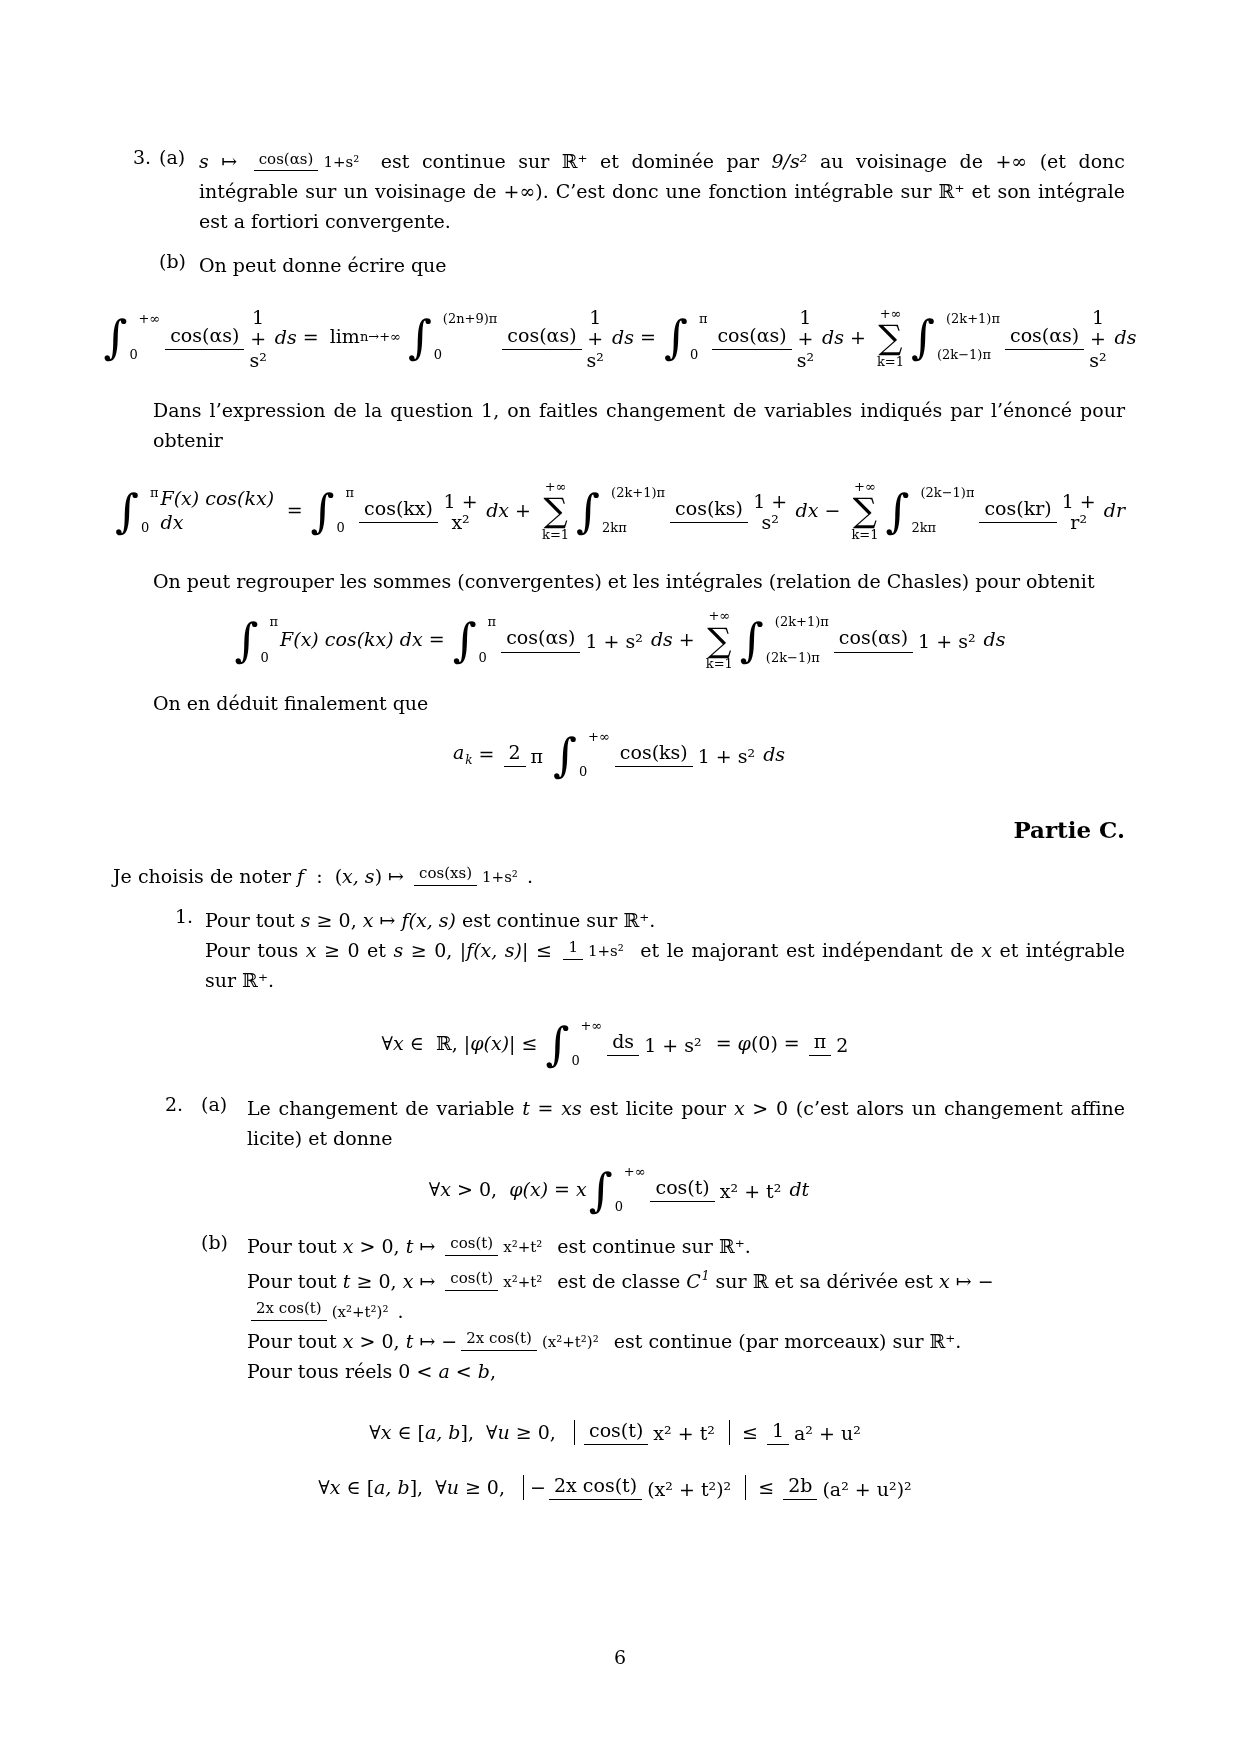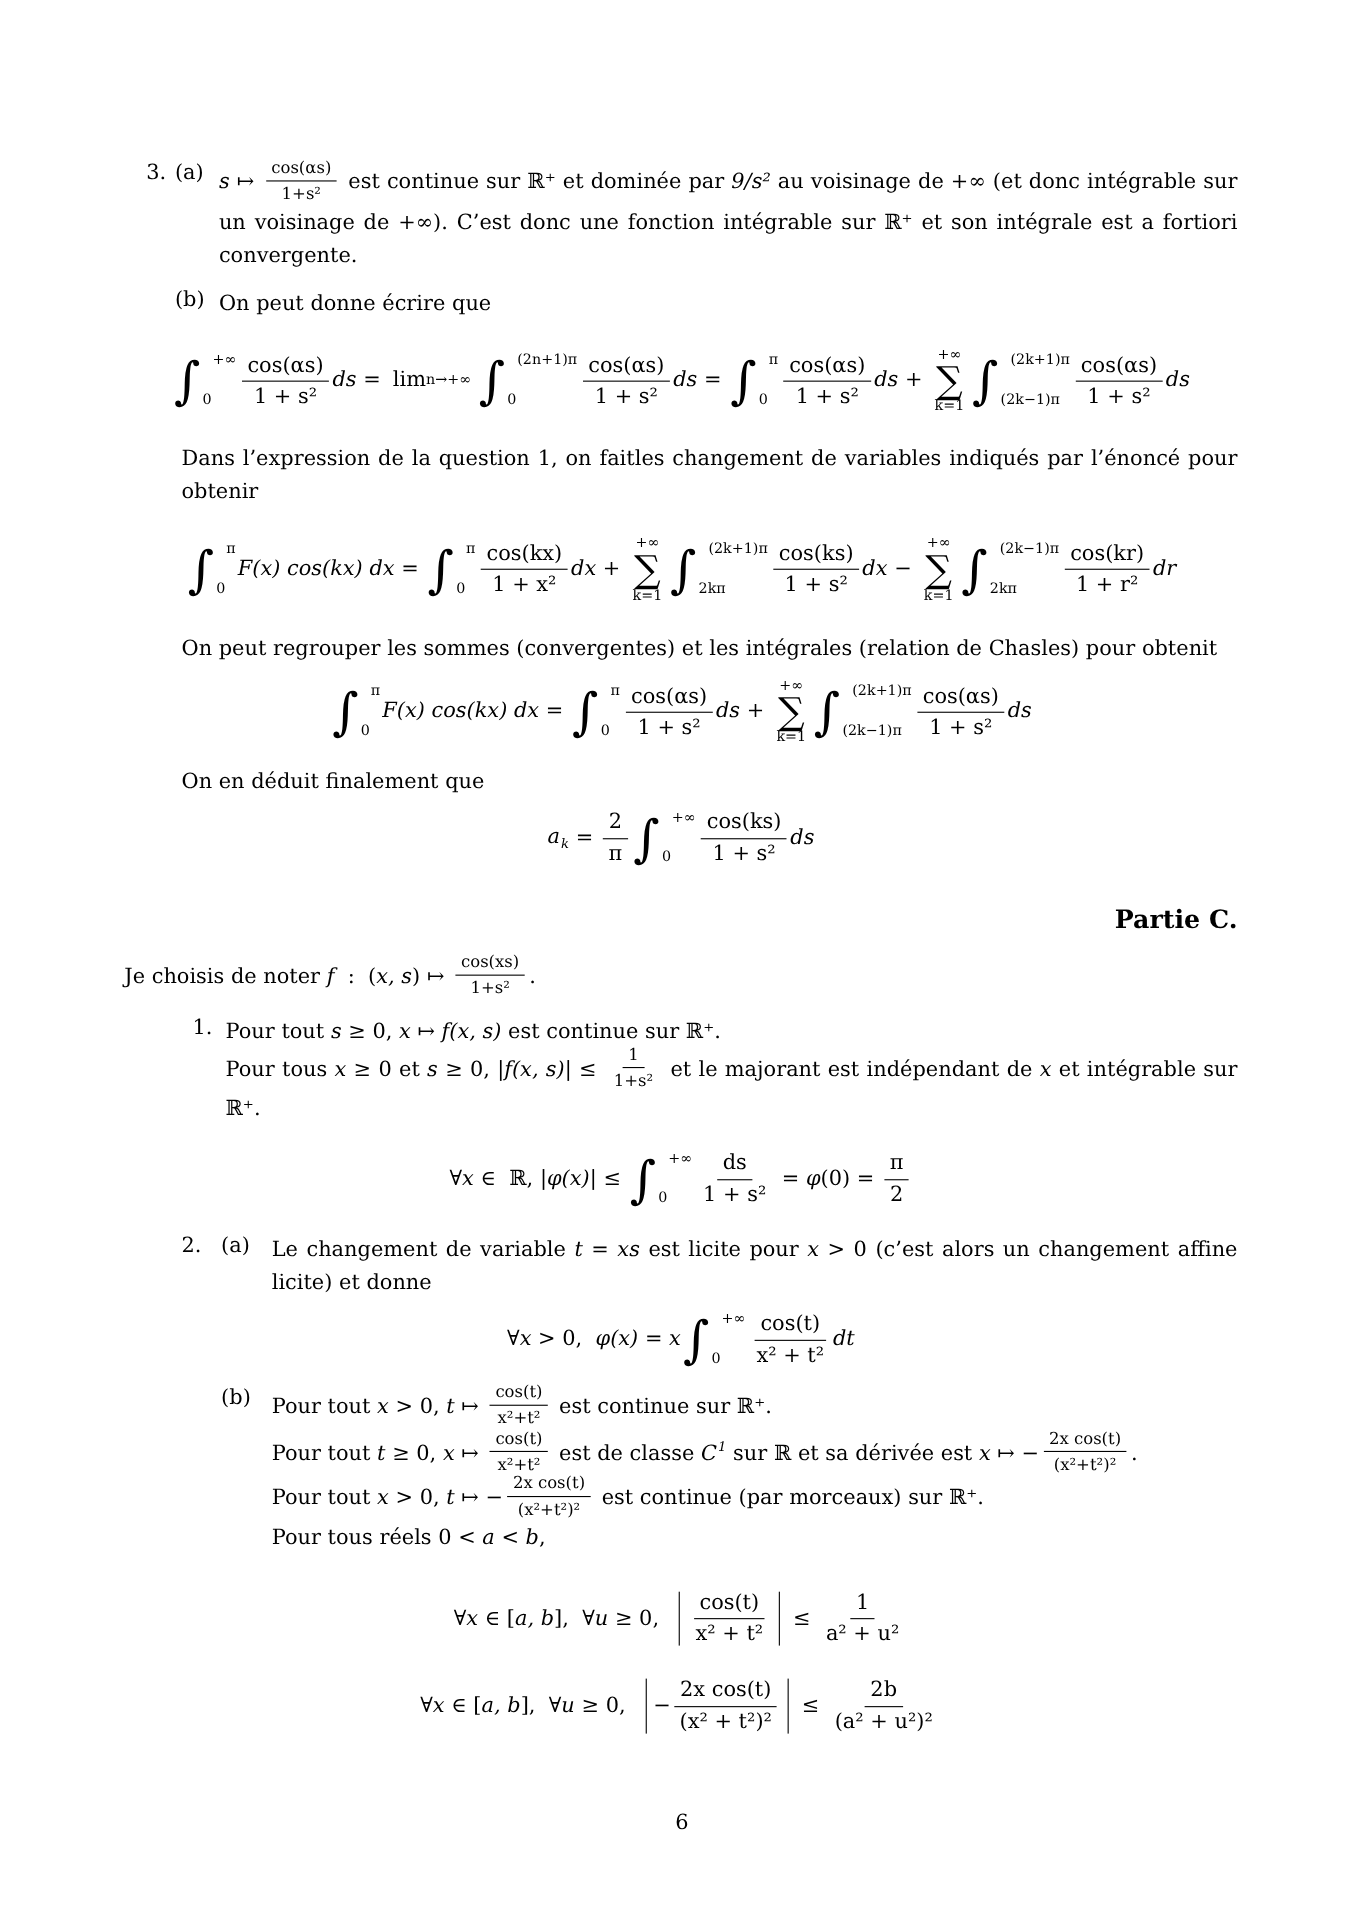--- a/index.html
+++ b/index.html
@@ -16,31 +16,31 @@
   .item1{margin-left:62px;}
   .item1 > .num{width:30px;}
   .item2{margin-left:52px;}
   .item2 > .num{width:36px;}
   .item2 > .lbl{width:46px;}
   .mt14{margin-top:14px;}
   .mt16{margin-top:16px;}
 
   .just{text-align:justify;}
   .rich{line-height:30px;}
-  .para{margin-left:52px;line-height:30px;text-align:justify;}
+  .para{margin-left:40px;line-height:30px;text-align:justify;}
 
   
   .eq{display:flex;justify-content:center;align-items:center;margin:24px 0;line-height:1.25;}
   .eq-tight{margin:12px 0 16px;}
   .eq .mtx{white-space:pre;}
   .mtx{white-space:pre-wrap;}
   .mi{font-style:italic;white-space:pre-wrap;}
 
   
-  .frac{display:inline-flex;flex-direction:column;align-items:center;vertical-align:middle;
+  .frac{display:inline-flex;flex-direction:row;align-items:center;vertical-align:middle;
         margin:0 3px;text-align:center;}
   .frac .fn{display:block;padding:0 5px 3px;border-bottom:1.4px solid #000;line-height:1.12;}
   .frac .fd{display:block;padding:3px 5px 0;line-height:1.12;}
   .rich .frac{font-size:15px;transform:translateY(-2px);margin:0 4px;}
 
   
   .intw{display:inline-flex;align-items:center;margin:0 2px;}
   .isign{font-size:46px;line-height:1;}
   .ilims{display:inline-flex;flex-direction:column;justify-content:space-between;
          align-items:flex-start;height:50px;font-size:13px;line-height:1.1;margin-left:2px;}
@@ -102,21 +102,21 @@
         </span>
         <span class="mi">ds</span>
         <span class="mtx"> = </span>
         <span class="limw">
           <span class="limtop">lim</span>
           <span class="limsub">n→+∞</span>
         </span>
         <span class="intw">
           <span class="isign">∫</span>
           <span class="ilims">
-            <span class="isup">(2n+1)π</span>
+            <span class="isup">(2n+9)π</span>
             <span class="isub">0</span>
           </span>
         </span>
         <span class="frac">
           <span class="fn">cos(αs)</span>
           <span class="fd">1 + s²</span>
         </span>
         <span class="mi">ds</span>
         <span class="mtx"> = </span>
         <span class="intw">

